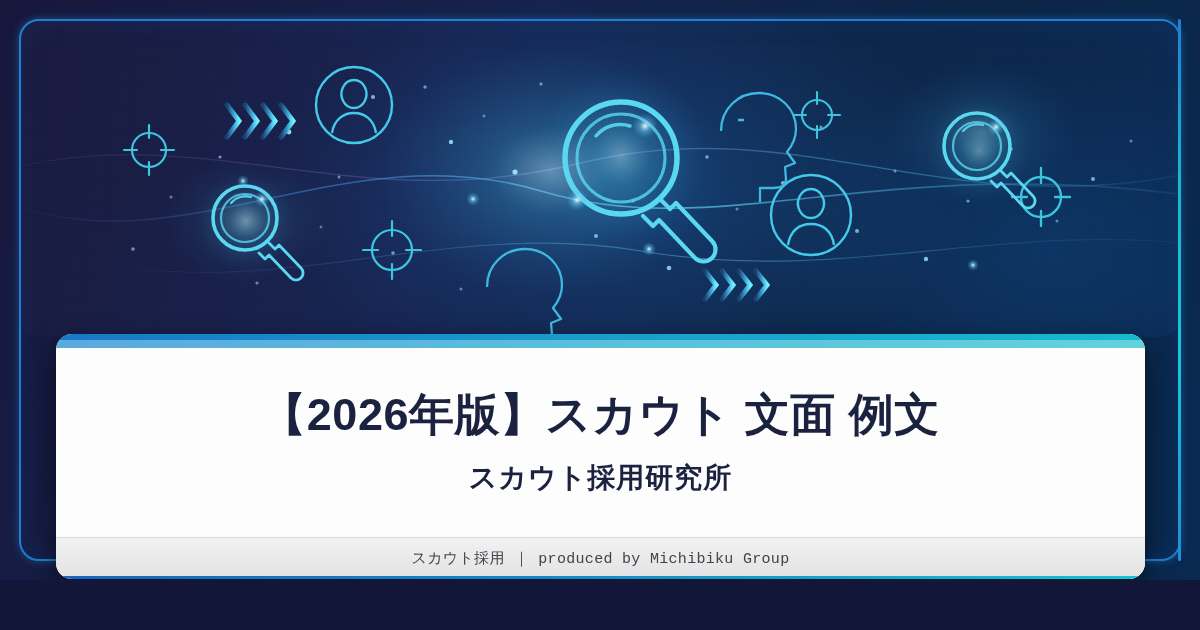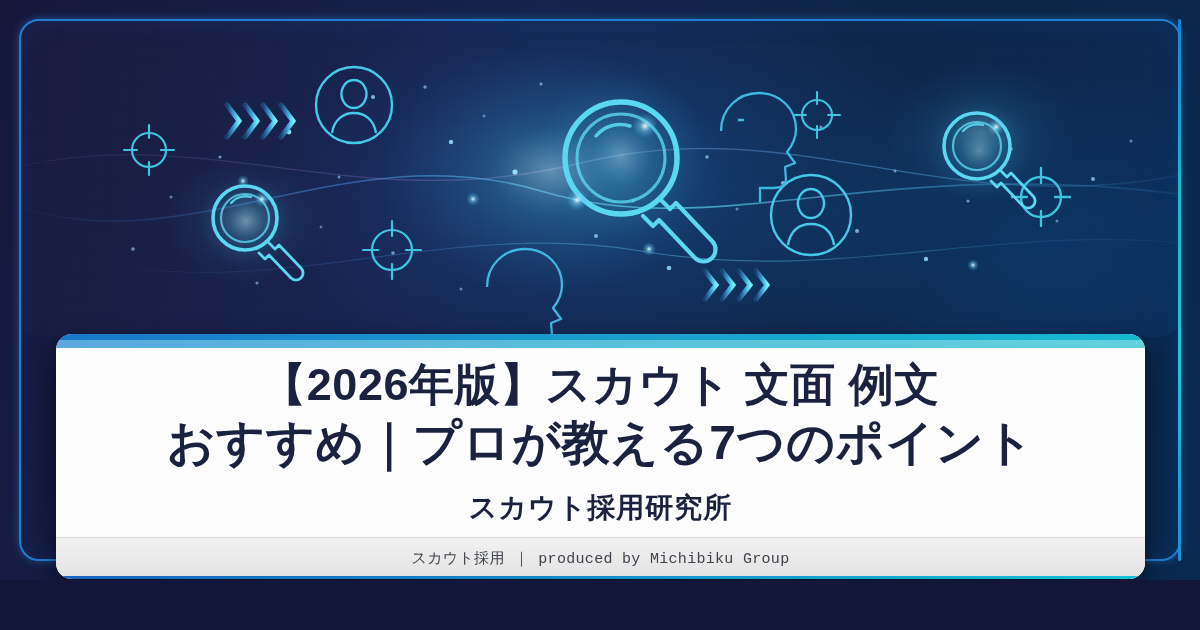--- a/index.html
+++ b/index.html
@@ -271,21 +271,20 @@
   </div>
 
   <div class="card">
     <div class="card-strip-wrap">
       <div class="strip-a"></div>
       <div class="strip-b"></div>
     </div>
 
     <div class="card-body">
       <div class="title title-l1">【2026年版】スカウト 文面 例文</div>
-      <div class="title title-l2">おすすめ｜プロが教える7つのポイント</div>
       <div class="subtitle">スカウト採用研究所</div>
     </div>
 
     <div class="card-footer">
       <span>スカウト採用 ｜ produced by Michibiku Group</span>
       <div class="footer-rule"></div>
     </div>
   </div>
 
   <div class="frame"></div>

